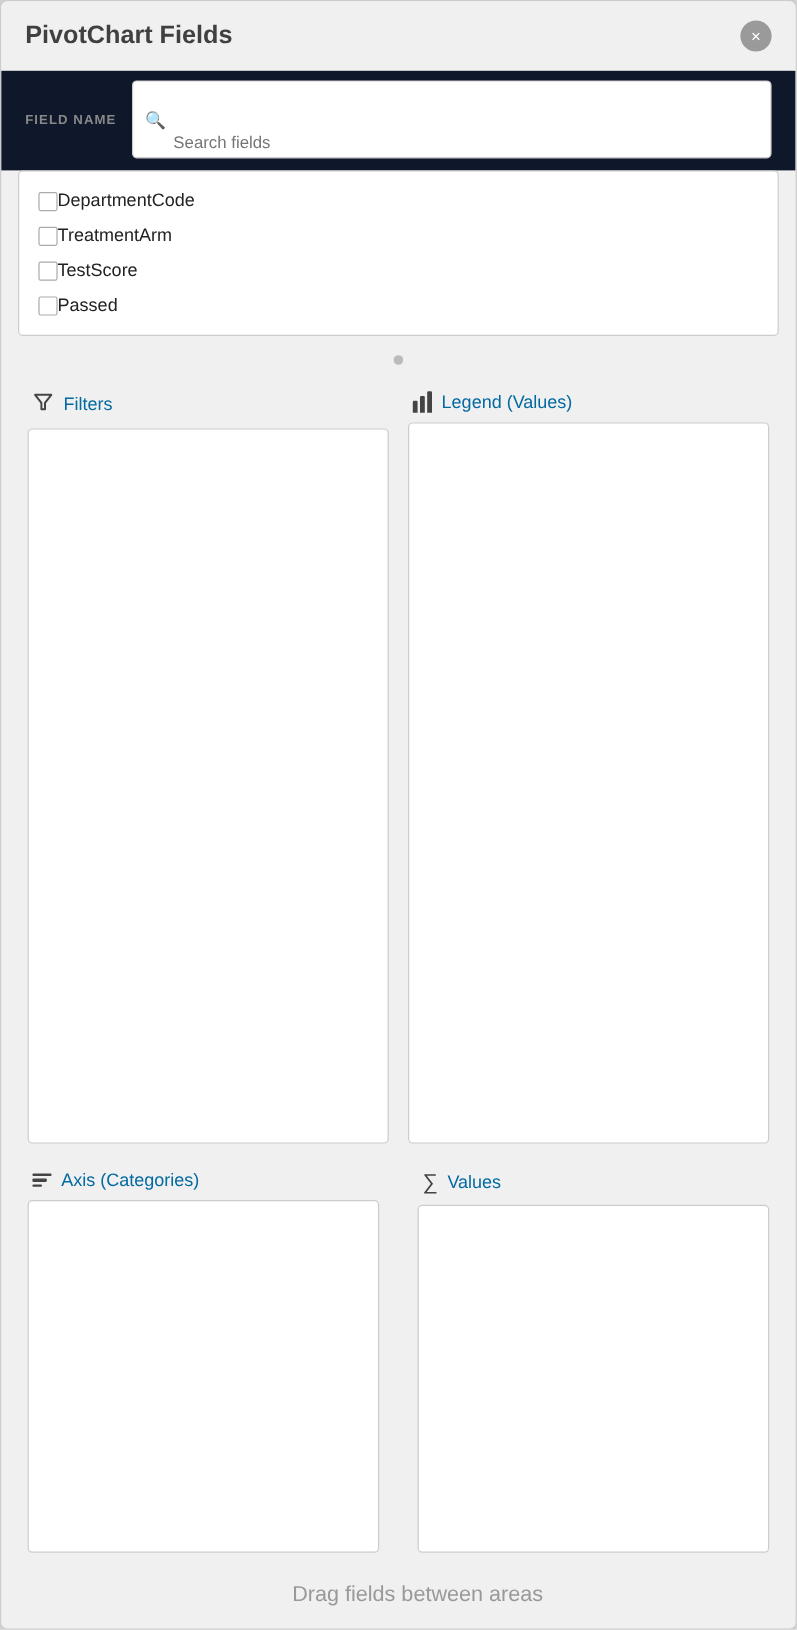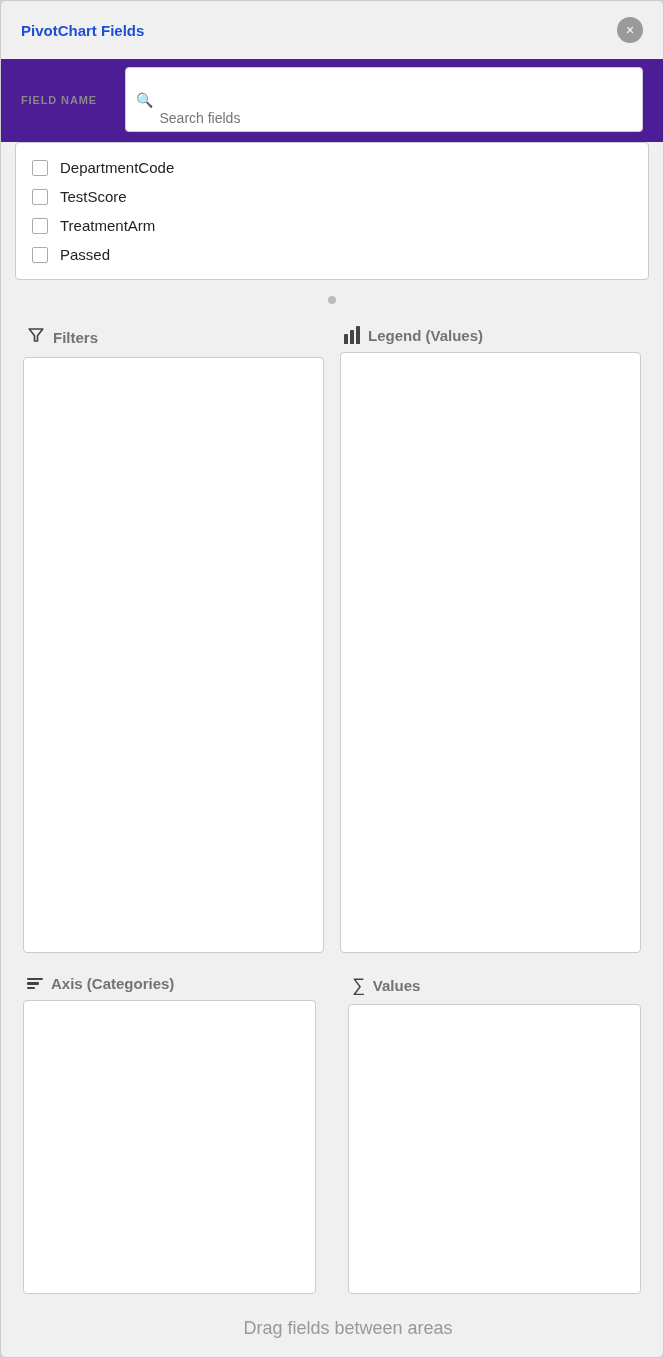--- a/index.html
+++ b/index.html
@@ -33,23 +33,23 @@
     .panel-header {
       display: flex;
       align-items: center;
       justify-content: space-between;
       padding: 16px 20px 16px 20px;
       background: #f0f0f0;
       border-bottom: none;
     }
 
     .panel-title {
-      font-size: 15px;
+      font-size: 21px;
       font-weight: 600;
-      color: #1d4ed8;
+      color: #404040;
     }
 
     .close-btn {
       width: 26px;
       height: 26px;
       border-radius: 50%;
       background: #9a9a9a;
       border: none;
       cursor: pointer;
       display: flex;
@@ -58,22 +58,22 @@
       color: white;
       font-size: 14px;
       line-height: 1;
     }
 
     
     .field-name-row {
       display: flex;
       align-items: center;
       padding: 8px 20px 10px 20px;
-      background: #4c1d95;
-      gap: 28px;
+      background: #0f172a;
+      gap: 13px;
     }
 
     .field-name-label {
       font-size: 11px;
       font-weight: 700;
       color: #888;
       letter-spacing: 0.08em;
       text-transform: uppercase;
       white-space: nowrap;
     }
@@ -110,21 +110,20 @@
       background: white;
       border: 1px solid #ccc;
       border-radius: 4px;
       padding: 10px 0;
     }
 
     .field-item {
       display: flex;
       align-items: center;
       padding: 6px 16px;
-      gap: 12px;
       cursor: pointer;
     }
 
     .field-checkbox {
       width: 16px;
       height: 16px;
       border: 1.5px solid #aaa;
       border-radius: 2px;
       background: white;
       flex-shrink: 0;
@@ -173,22 +172,22 @@
       padding: 6px 4px 8px 4px;
     }
 
     .zone-icon {
       font-size: 18px;
       color: #444;
     }
 
     .zone-label {
       font-size: 15px;
-      font-weight: 700;
-      color: #737373;
+      font-weight: 400;
+      color: #0369a1;
     }
 
     .zone-drop-area {
       flex: 1;
       background: white;
       border: 1px solid #ccc;
       border-radius: 4px;
       min-height: 290px;
     }
 
@@ -294,25 +293,25 @@
     </div>
   </div>
 
   <div class="fields-list-container">
     <div class="field-item">
       <div class="field-checkbox"></div>
       <span class="field-label">DepartmentCode</span>
     </div>
     <div class="field-item">
       <div class="field-checkbox"></div>
-      <span class="field-label">TestScore</span>
+      <span class="field-label">TreatmentArm</span>
     </div>
     <div class="field-item">
       <div class="field-checkbox"></div>
-      <span class="field-label">TreatmentArm</span>
+      <span class="field-label">TestScore</span>
     </div>
     <div class="field-item">
       <div class="field-checkbox"></div>
       <span class="field-label">Passed</span>
     </div>
   </div>
 
   <div class="divider-row">
     <div class="divider-dot"></div>
   </div>

